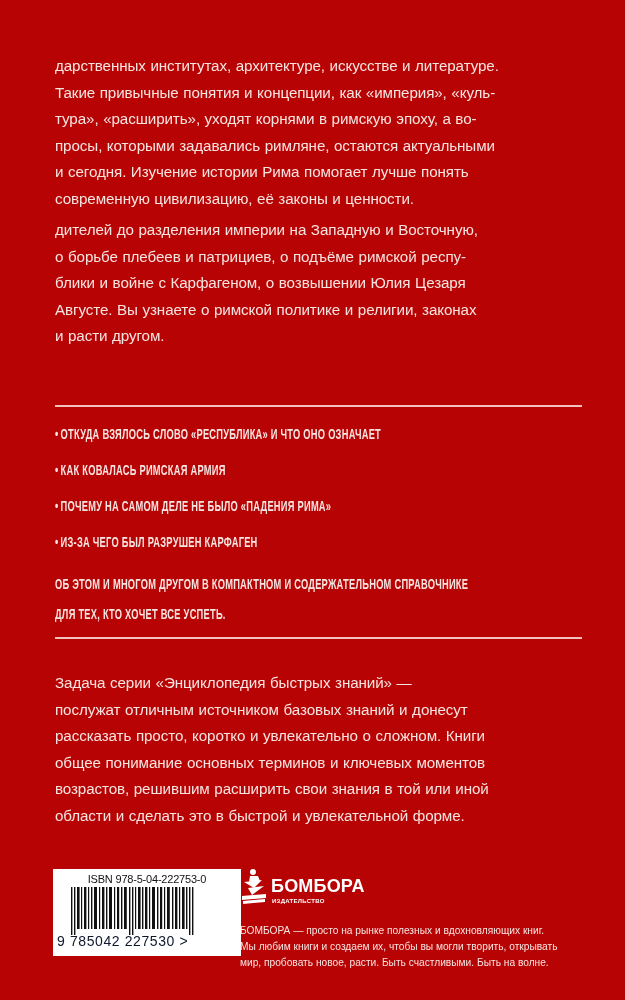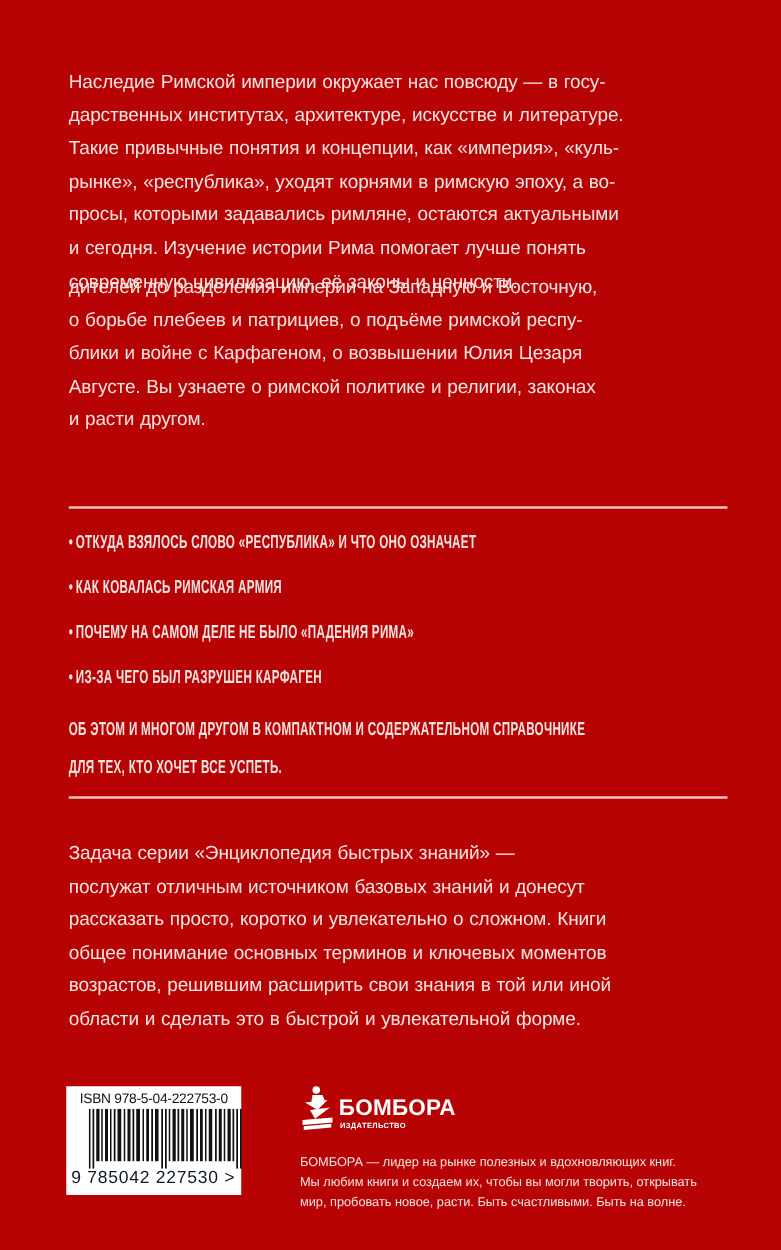--- a/index.html
+++ b/index.html
@@ -37,21 +37,21 @@
     position: absolute; top: 569px; left: 55px;
     font-weight: bold; font-size: 15px; line-height: 30px;
   }
   .summary .line {
     display: block; white-space: nowrap;
     transform: scaleX(0.62); transform-origin: left center;
     letter-spacing: 0.4px;
   }
   #p3 { position: absolute; top: 670px; }
   .barcode-box {
-    position: absolute; left: 53px; top: 869px; width: 140px; height: 87px;
+    position: absolute; left: 53px; top: 869px; width: 188px; height: 87px;
     background: #fff; color: #111;
   }
   .isbn-text {
     position: absolute; top: 4px; left: 0; width: 100%; text-align: center;
     font-size: 11px; letter-spacing: -0.2px; color: #111;
   }
   .bars { position: absolute; left: 18px; top: 18px; width: 126px; height: 48px; }
   .barcode-digits {
     position: absolute; left: 4px; top: 64px; font-size: 14px; color: #0f172a;
     letter-spacing: 0.6px; white-space: nowrap;
@@ -71,24 +71,23 @@
     font-size: 10.2px; line-height: 15.8px; color: #f6e4e1; white-space: nowrap;
   }
   .pub-desc .line { display: block; }
 </style>
 </head>
 <body>
 
 <div class="page"></div>
 
 <p class="para page" id="p1">
-  <span class="line">Наследие Римской империи окружает нас повсюду — в госу-</span>
   <span class="line">дарственных институтах, архитектуре, искусстве и литературе.</span>
   <span class="line">Такие привычные понятия и концепции, как «империя», «куль-</span>
-  <span class="line">рынке», «республика», уходят корнями в римскую эпоху, а во-</span>
+  <span class="line">тура», «расширить», уходят корнями в римскую эпоху, а во-</span>
   <span class="line">просы, которыми задавались римляне, остаются актуальными</span>
   <span class="line">и сегодня. Изучение истории Рима помогает лучше понять</span>
   <span class="line">современную цивилизацию, её законы и ценности.</span>
 </p>
 
 <p class="para page" id="p2">
   <span class="line">дителей до разделения империи на Западную и Восточную,</span>
   <span class="line">о борьбе плебеев и патрициев, о подъёме римской респу-</span>
   <span class="line">блики и войне с Карфагеном, о возвышении Юлия Цезаря</span>
   <span class="line">Августе. Вы узнаете о римской политике и религии, законах</span>
@@ -173,17 +172,17 @@
         <path d="M4 14 L22 12 L14 20 Z"></path>
         <path d="M8 20 L24 18 L12 27 Z"></path>
         <path d="M2 28 L26 26 L26 30 L2 32 Z"></path>
         <path d="M3 33 L25 31 L25 34 L3 36 Z"></path>
       </g>
     </svg>
     <div class="logo-name">БОМБОРА</div>
     <div class="logo-sub">ИЗДАТЕЛЬСТВО</div>
   </div>
   <div class="pub-desc">
-    <span class="line">БОМБОРА — лидер на рынке полезных и вдохновляющих книг.</span>
+    <span class="line">БОМБОРА — просто на рынке полезных и вдохновляющих книг.</span>
     <span class="line">Мы любим книги и создаем их, чтобы вы могли творить, открывать</span>
     <span class="line">мир, пробовать новое, расти. Быть счастливыми. Быть на волне.</span>
   </div>
 </div>
 
 </body></html>

